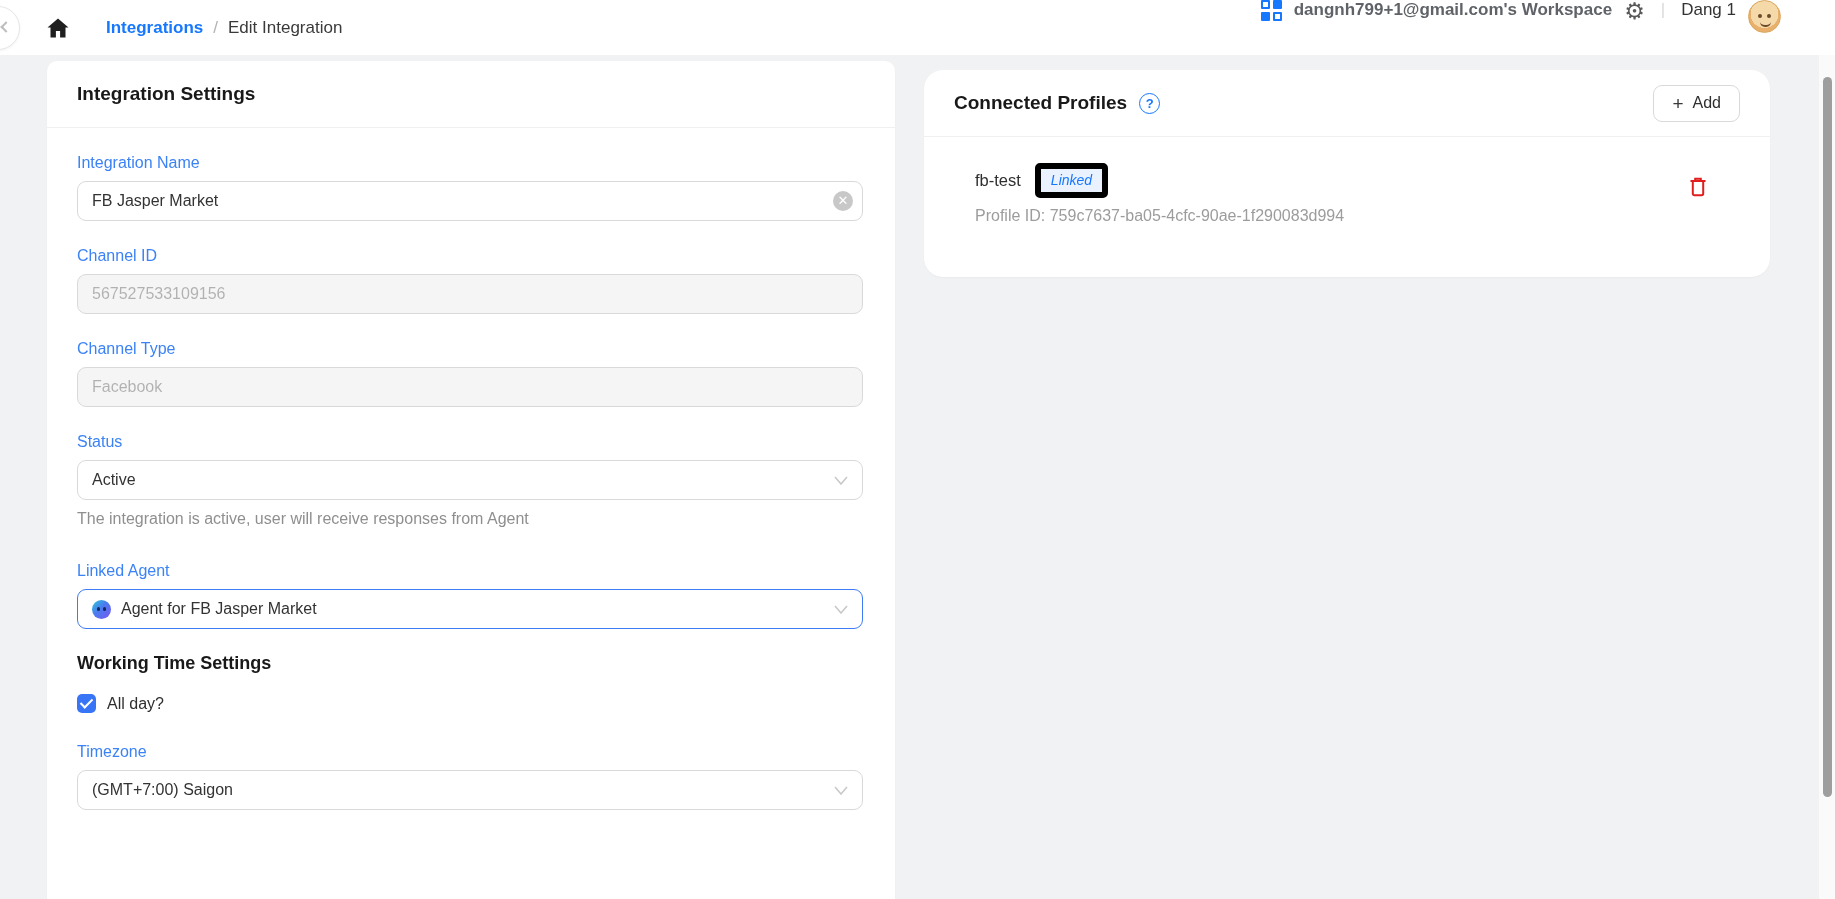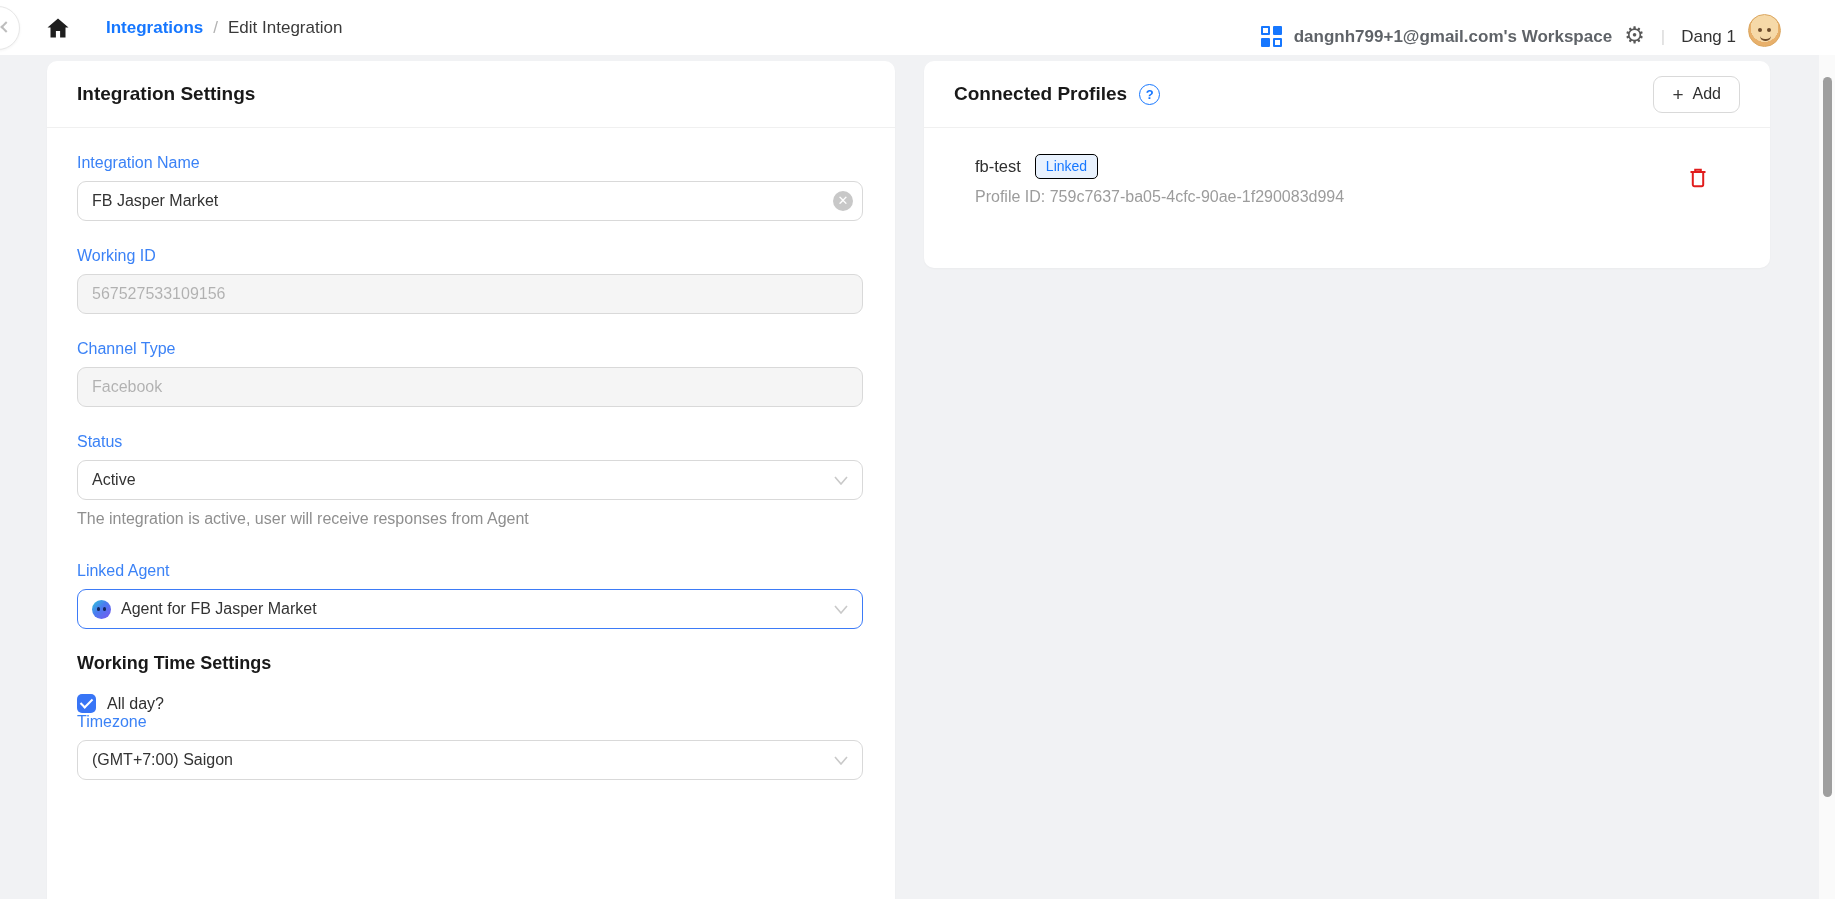--- a/index.html
+++ b/index.html
@@ -25,21 +25,21 @@
     position:absolute; right:9px; top:16px; width:8px; height:8px;
     border-left:2px solid #bdbdbd; border-bottom:2px solid #bdbdbd;
     transform:rotate(45deg);
   }
   .home { margin-left:46px; width:26px; height:26px; display:flex; align-items:center; cursor:pointer; }
   .crumbs { margin-left:34px; display:flex; align-items:center; gap:10px; font-size:17px; }
   .crumb-link { color:#1677ff; font-weight:700; cursor:pointer; }
   .crumb-sep { color:#b3b3b3; }
   .crumb-current { color:#3a3a3a; }
 
-  .top-right { position:absolute; right:54px; top:0; height:47px; display:flex; align-items:flex-end; gap:12px; }
+  .top-right { position:absolute; right:54px; top:0; height:47px; display:flex; align-items:flex-start; gap:12px; }
   .grid-ico { width:21px; height:21px; display:grid; grid-template-columns:9px 9px; grid-template-rows:9px 9px; gap:3px; }
   .grid-ico i { display:block; border:2px solid #1677ff; border-radius:1px; }
   .grid-ico i.f { background:#1677ff; }
   .ws-name { font-size:17px; font-weight:700; color:#5f6368; }
   .gear { font-size:23px; color:#595959; line-height:1; cursor:pointer; }
   .vdiv { color:#d9d9d9; font-size:17px; padding:0 4px; }
   .uname { font-size:17px; color:#333; }
   .avatar {
     width:33px; height:33px; border-radius:50%;
     background:radial-gradient(circle at 50% 42%, #f6d9a8 0 58%, #e8b06b 59% 100%);
@@ -51,21 +51,21 @@
   .avatar::before { left:9px; } .avatar::after { right:9px; }
   .avatar .mouth { position:absolute; left:11px; top:21px; width:11px; height:5px; border-bottom:2px solid #6b4a2b; border-radius:0 0 8px 8px; }
 
   
   .content { position:absolute; top:55px; left:0; width:1835px; height:660px; }
   .card {
     position:absolute; background:#fff; border-radius:10px;
     box-shadow:0 1px 2px rgba(0,0,0,.03);
   }
   .card-left  { left:47px;  top:6px; width:848px; height:860px; }
-  .card-right { left:924px; top:6px; width:846px; height:207px; }
+  .card-right { left:924px; top:15px; width:846px; height:207px;border-radius:19px; }
   .card-head {
     height:67px; display:flex; align-items:center; padding:0 30px;
     border-bottom:1px solid #f0f0f0;
   }
   .card-title { font-size:19px; font-weight:700; color:#191919; }
 
   .form-body { padding:26px 30px 0 30px; }
   .field { margin-bottom:26px; }
   .field-label { display:block; font-size:16px; color:#3b82f6; margin-bottom:9px; }
   .inp, .sel {
@@ -88,21 +88,21 @@
     width:19px; height:19px; border-radius:50%;
     background:linear-gradient(135deg,#2ec6d8 0%,#4a7bf0 45%,#7a57f0 100%);
     position:relative; flex:0 0 auto;
   }
   .agent-ava::before, .agent-ava::after {
     content:""; position:absolute; top:7px; width:3px; height:4px; border-radius:2px; background:#15275e;
   }
   .agent-ava::before { left:5px; } .agent-ava::after { right:5px; }
   .help-text { font-size:16px; color:#8f8f8f; margin:-12px 0 34px 0; }
   .sub-title { font-size:18px; font-weight:700; color:#191919; margin:4px 0 20px 0; }
-  .check-row { display:flex; align-items:center; gap:11px; cursor:pointer; }
+  .check-row { display:flex; align-items:center; gap:11px; margin-bottom:30px; cursor:pointer; }
   .checkbox {
     width:19px; height:19px; border-radius:5px; background:#3875f6; position:relative; flex:0 0 auto;
   }
   .checkbox::after {
     content:""; position:absolute; left:6px; top:2px; width:5px; height:10px;
     border-right:2.5px solid #fff; border-bottom:2.5px solid #fff; transform:rotate(45deg);
   }
   .check-label { font-size:16px; color:#2f2f2f; }
 
   
@@ -115,22 +115,22 @@
   }
   .add-btn {
     height:37px; padding:0 18px; border:1px solid #d9d9d9; border-radius:9px; background:#fff;
     display:flex; align-items:center; gap:9px; font-size:16px; color:#2f2f2f; cursor:pointer;
   }
   .add-btn .plus { font-size:19px; color:#3a3a3a; line-height:1; }
   .profile-row { position:relative; padding:26px 65px 0 51px; }
   .profile-name-line { display:flex; align-items:center; gap:14px; }
   .profile-name { font-size:16.5px; color:#2f2f2f; }
   .tag-linked {
-    font-size:14px; color:#1677ff; background:#e9f2fe; border:1px solid #000000;
-    border-radius:5px; padding:2px 10px; line-height:19px;
+    font-size:14px; color:#1677ff; background:#e9f2fe; border:6px solid #000000;
+    border-radius:5px; padding:2px 10px; line-height:19px;font-style:italic;
   }
   .profile-id { margin-top:9px; font-size:16px; color:#9c9c9c; }
   .trash-btn { position:absolute; right:60px; top:38px; width:24px; height:24px; cursor:pointer; }
 
   
   .scroll-track { position:absolute; right:0; top:55px; width:16px; height:844px; background:#fafafa; }
   .scroll-thumb { position:absolute; right:3px; top:22px; width:9px; height:720px; background:#9e9e9e; border-radius:5px; }
 </style>
 </head>
 <body>
@@ -180,21 +180,21 @@
 
         <div class="field">
           <label class="field-label">Integration Name</label>
           <span class="inp-wrap">
             <input class="inp" type="text" value="FB Jasper Market" style="">
             <span class="clear-btn">✕</span>
           </span>
         </div>
 
         <div class="field">
-          <label class="field-label">Working ID</label>
+          <label class="field-label">Channel ID</label>
           <input class="inp" type="text" disabled="" value="567527533109156" style="">
         </div>
 
         <div class="field">
           <label class="field-label">Channel Type</label>
           <input class="inp" type="text" disabled="" value="Facebook" style="">
         </div>
 
         <div class="field" style="margin-bottom:22px">
           <label class="field-label">Status</label>

